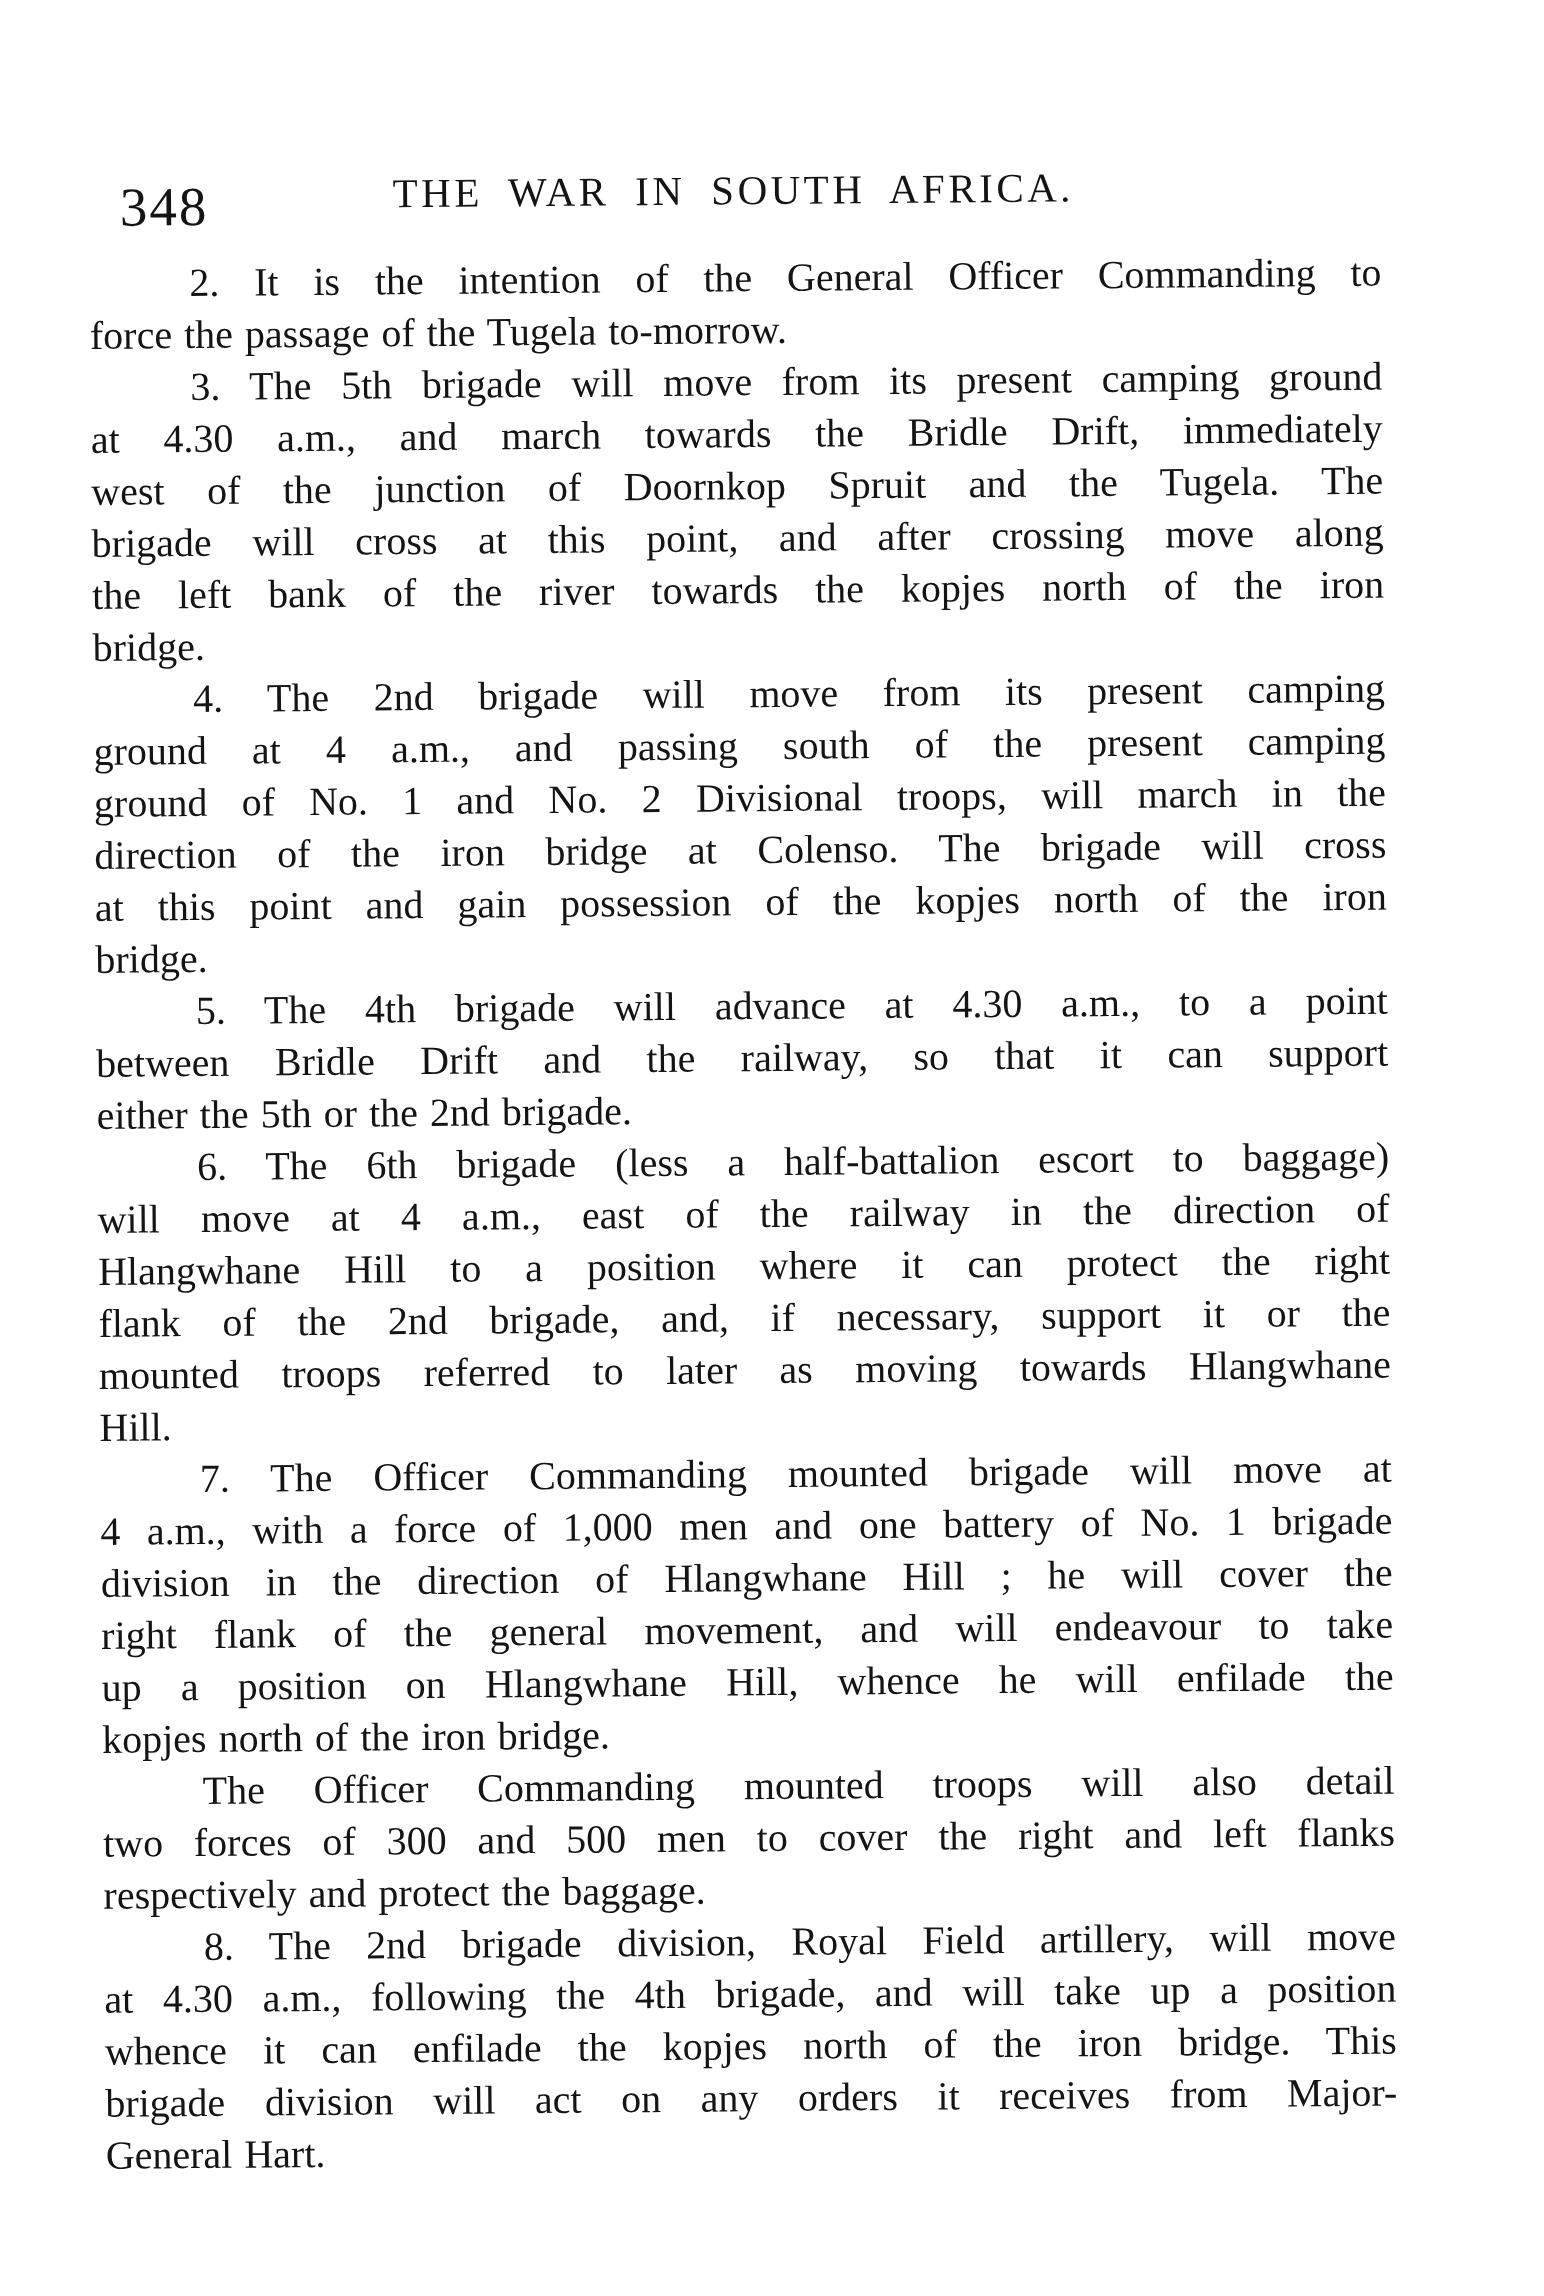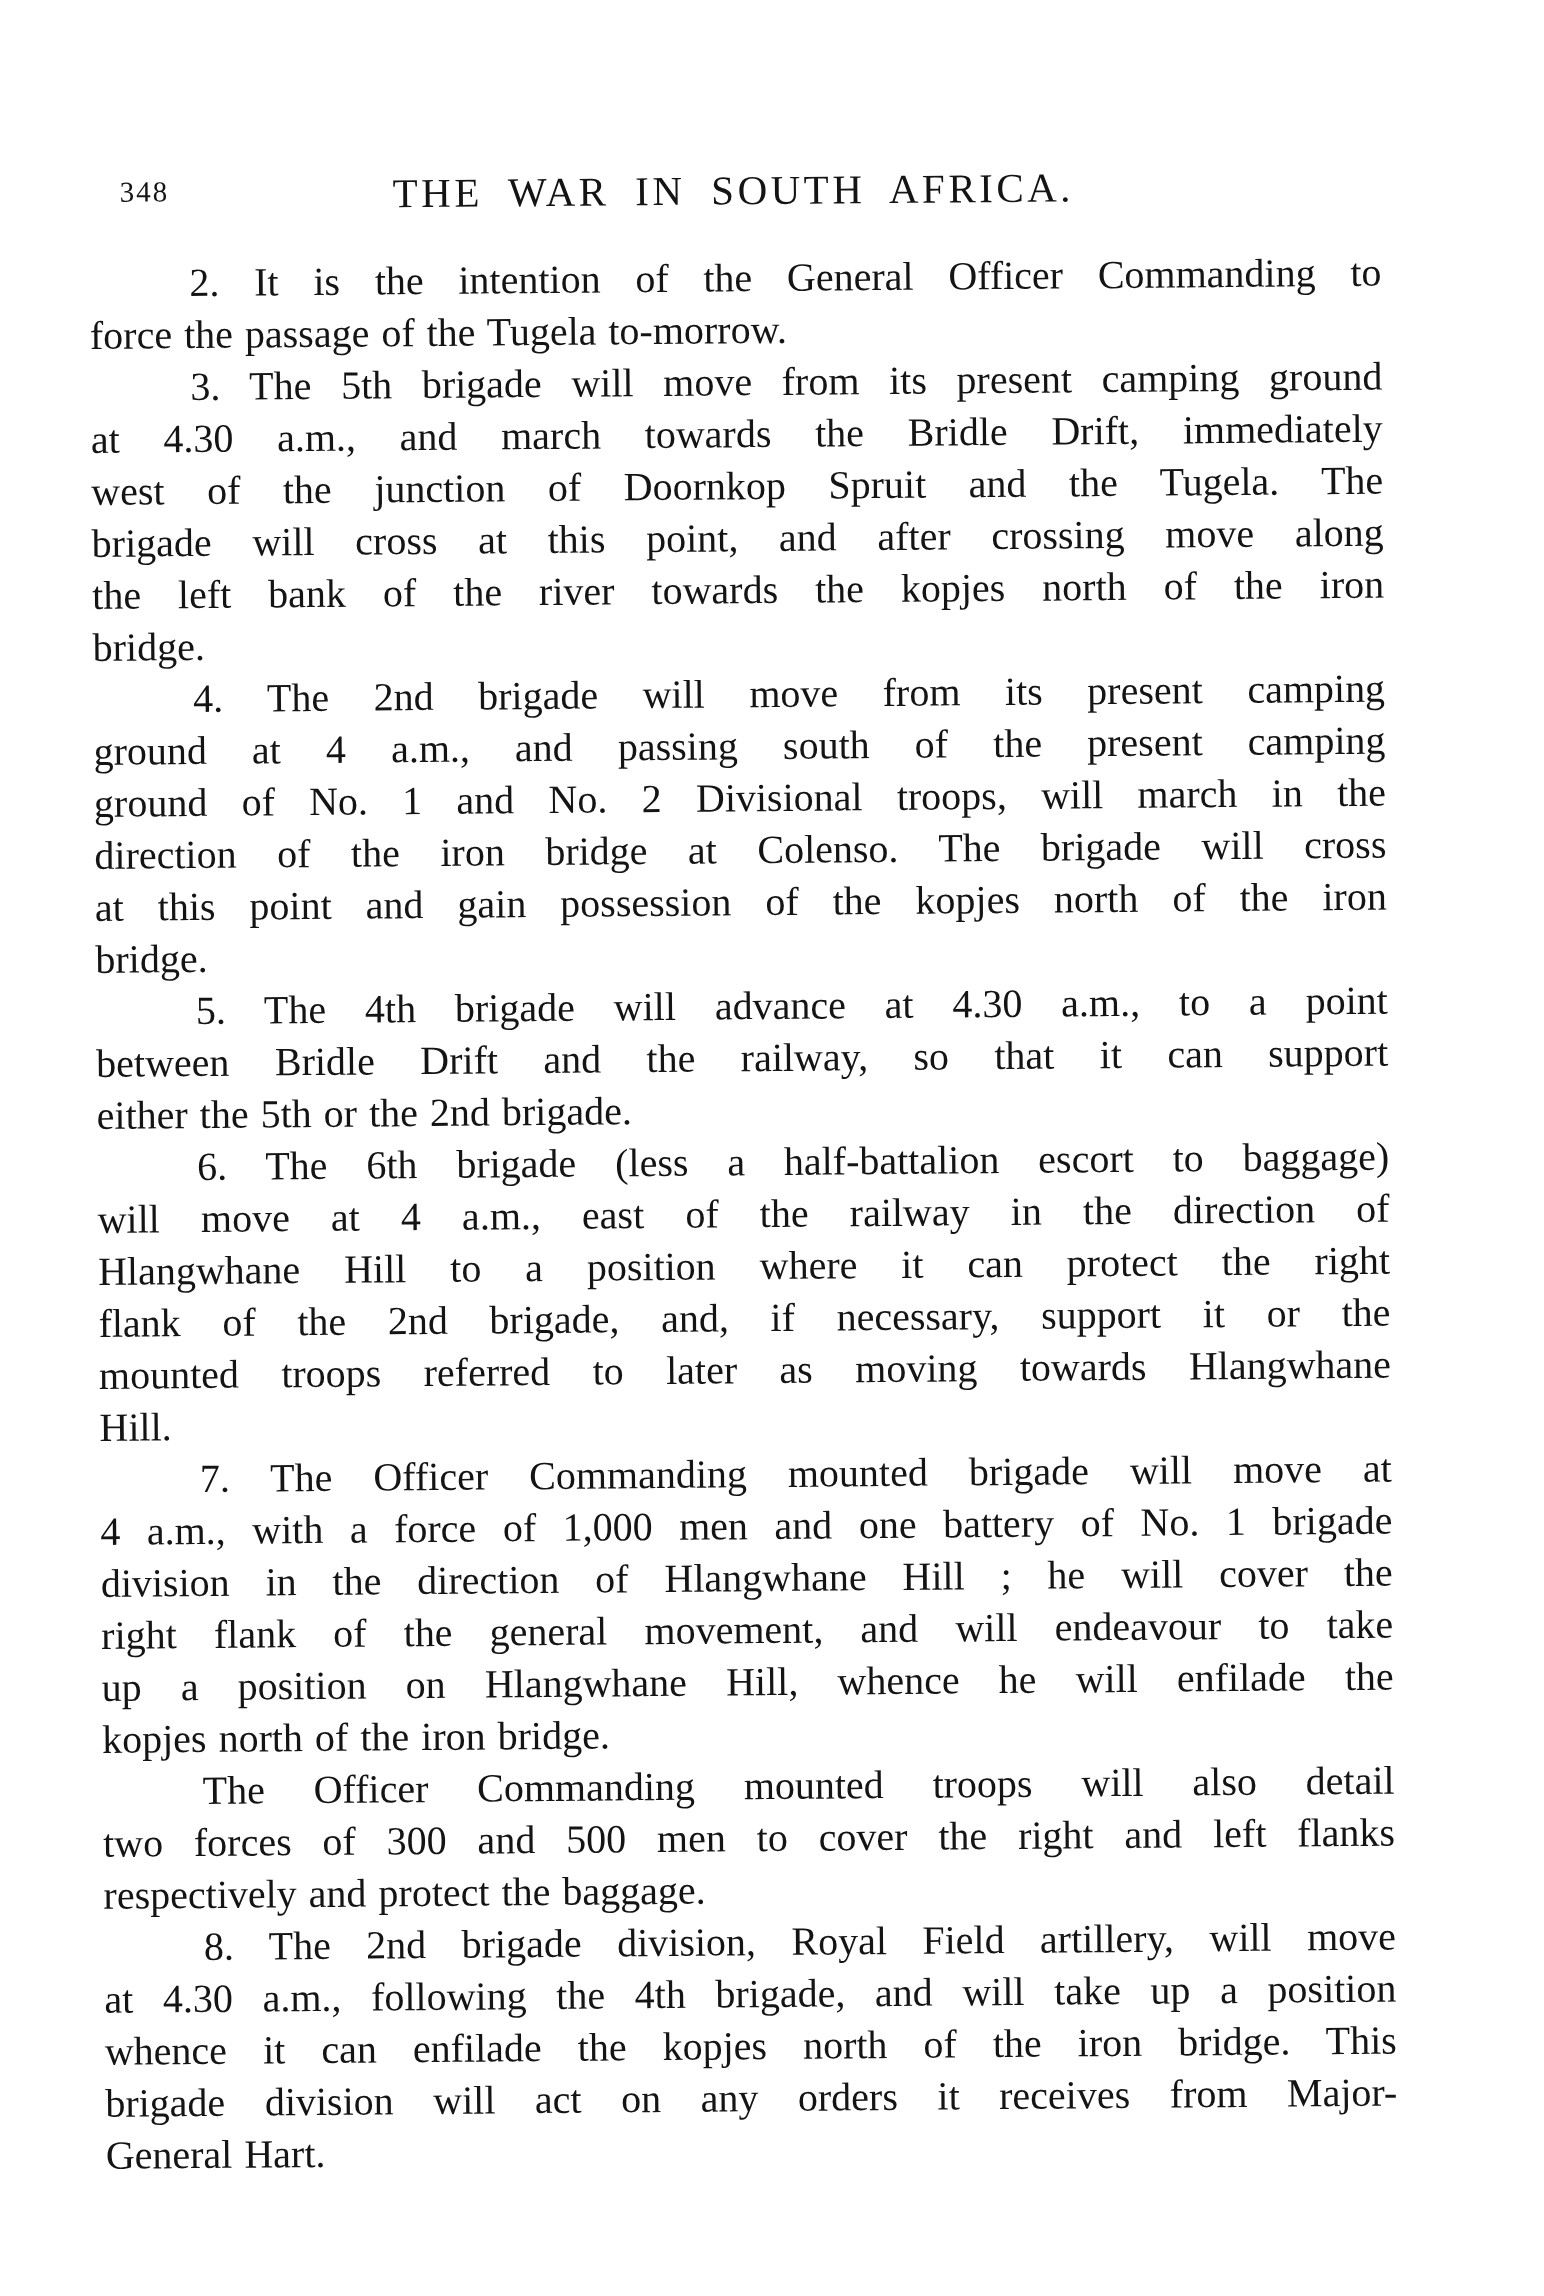--- a/index.html
+++ b/index.html
@@ -18,21 +18,21 @@
   .page {
     position: absolute;
     inset: 0;
     transform: rotate(-0.5deg);
     transform-origin: 50% 40%;
   }
   .page-number {
     position: absolute;
     left: 126px;
     top: 170px;
-    font-size: 29px;
+    font-size: 55px;
     letter-spacing: 2px;
     white-space: nowrap;
   }
   .running-title {
     position: absolute;
     left: 399px;
     top: 166px;
     font-size: 41px;
     letter-spacing: 3.5px;
     word-spacing: 12px;

